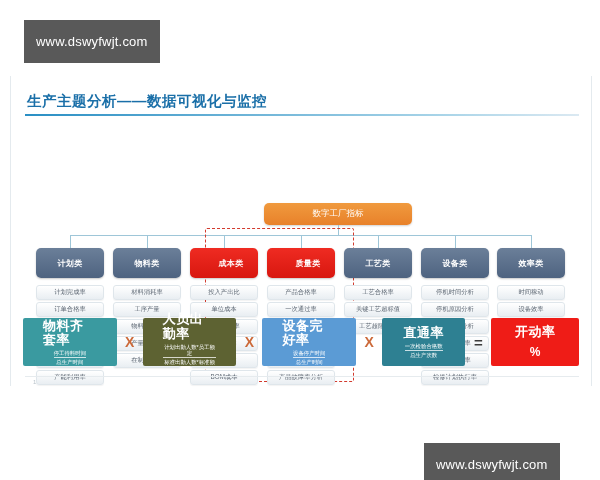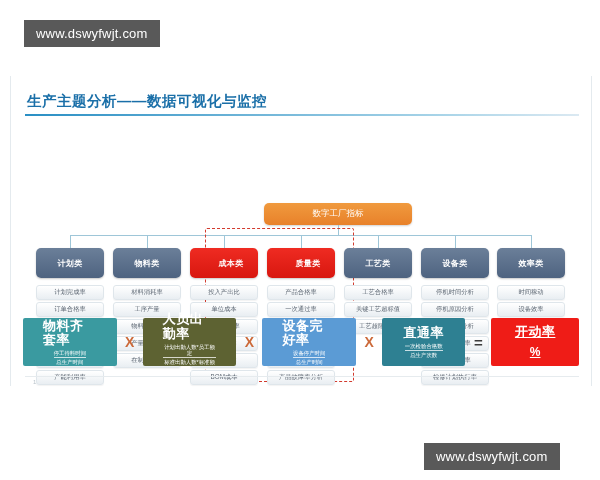--- a/index.html
+++ b/index.html
@@ -9,21 +9,21 @@
     font-family:"Liberation Sans","DejaVu Sans",sans-serif;
     position:relative;
   }
   
   .wm{
     position:absolute;
     background:#595959;
     color:#ffffff;
     font-size:13px;
     letter-spacing:.2px;
-    padding:6px 12px;
+    padding:14px 12px;
     white-space:nowrap;
   }
   #wm-top{left:24px;top:20px;}
   #wm-bottom{left:424px;top:443px;}
 
   
   .slide{
     position:absolute;left:10px;top:76px;width:580px;height:310px;
     background:#ffffff;
     border-left:1px solid #e4eaee;
@@ -100,21 +100,21 @@
   .op{
     width:26px;text-align:center;
     font-size:14px;font-weight:bold;color:#cc6a3a;
     flex:0 0 auto;
   }
   .op.eq{color:#3b3b3b;font-size:15px;}
   .fbox.teal{background:#3a9aa0;}
   .fbox.olive{background:#5d6232;}
   .fbox.ltblue{background:#5b9bd5;}
   .fbox.dkteal{background:#2e8092;}
-  .fbox.red{background:#ef1c17;text-decoration:underline;}
+  .fbox.red{background:#ef1c17;}
   .fbox.red .pct{font-size:12px;font-weight:bold;margin-top:5px;}
 
   .foot-rule{
     position:absolute;left:14px;top:300px;width:554px;height:1px;
     background:#e6ebee;
   }
   .foot-mark{
     position:absolute;left:22px;top:303px;
     font-size:6px;color:#b9c3ca;
   }

